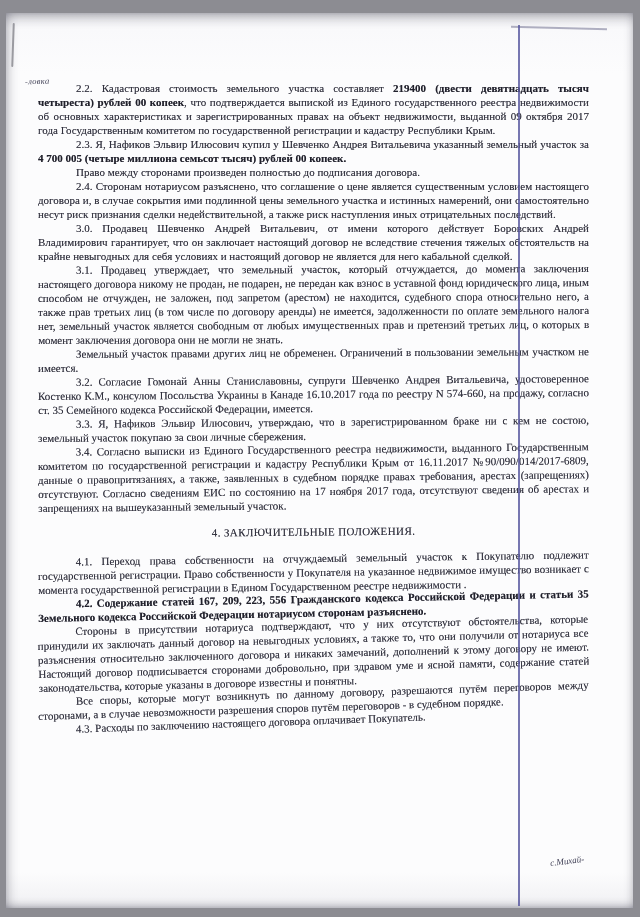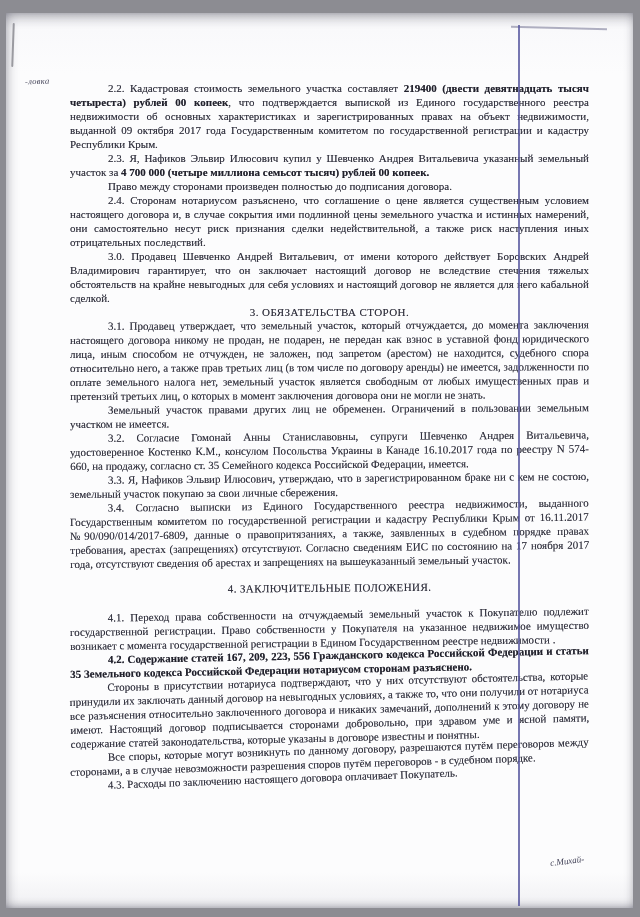--- a/index.html
+++ b/index.html
@@ -34,44 +34,43 @@
     background:rgba(115,115,145,.55);transform:rotate(1.6deg);
   }
   .margin-line{
     position:absolute;left:512px;top:12px;width:2px;height:881px;
     background:var(--accent);opacity:.82;z-index:6;
   }
   .anno{position:absolute;font-style:italic;color:#45455a;z-index:3;}
   .anno.top{left:19px;top:63px;font-size:8.5px;letter-spacing:.3px;transform:rotate(-1deg);}
   .anno.bottom{left:544px;top:843px;font-size:9px;transform:rotate(-7deg);color:#3f3f55;}
   .body{
-    position:relative;margin:68px 44px 0 64px;z-index:2;
+    position:relative;margin:68px 44px 0 32px;z-index:2;
     font-size:11px;line-height:14px;color:var(--ink);
     text-shadow:0 0 .6px rgba(49,49,62,.55);
   }
   .body p{margin:0;}
   .para{text-align:justify;text-indent:38px;}
   .heading{text-align:center;margin:9px 0 10px;letter-spacing:.4px;}
   .b{font-weight:bold;color:#21212c;}
 </style>
 </head>
 <body>
 
 <div class="photo">
   <div class="paper">
     <div class="edge-tick"></div>
     <div class="top-hairline"></div>
     <span class="anno top">-ловка</span>
     <div class="body">
         <p class="para"><span>2.2. Кадастровая стоимость земельного участка составляет </span><span class="b">219400 (двести девятнадцать тысяч четыреста) рублей 00 копеек</span><span>, что подтверждается выпиской из Единого государственного реестра недвижимости об основных характеристиках и зарегистрированных правах на объект недвижимости, выданной 09 октября 2017 года Государственным комитетом по государственной регистрации и кадастру Республики Крым.</span></p>
-        <p class="para"><span>2.3. Я, Нафиков Эльвир Илюсович купил у Шевченко Андрея Витальевича указанный земельный участок за </span><span class="b">4 700 000 (четыре миллиона семьсот тысяч) рублей 00 копеек.</span></p>
+        <p class="para"><span>2.3. Я, Нафиков Эльвир Илюсович купил у Шевченко Андрея Витальевича указанный земельный участок за </span><span class="b">4 700 005 (четыре миллиона семьсот тысяч) рублей 00 копеек.</span></p>
         <p class="para"><span>Право между сторонами произведен полностью до подписания договора.</span></p>
         <p class="para"><span>2.4. Сторонам нотариусом разъяснено, что соглашение о цене является существенным условием настоящего договора и, в случае сокрытия ими подлинной цены земельного участка и истинных намерений, они самостоятельно несут риск признания сделки недействительной, а также риск наступления иных отрицательных последствий.</span></p>
         <p class="para"><span>3.0. Продавец Шевченко Андрей Витальевич, от имени которого действует Боровских Андрей Владимирович гарантирует, что он заключает настоящий договор не вследствие стечения тяжелых обстоятельств на крайне невыгодных для себя условиях и настоящий договор не является для него кабальной сделкой.</span></p>
-        <p class="heading"><span>3. ОБЯЗАТЕЛЬСТВА СТОРОН.</span></p>
         <p class="para" style="transform: rotate(-0.2deg); transform-origin: 0px 50%;"><span>3.1. Продавец утверждает, что земельный участок, который отчуждается, до момента заключения настоящего договора никому не продан, не подарен, не передан как взнос в уставной фонд юридического лица, иным способом не отчужден, не заложен, под запретом (арестом) не находится, судебного спора относительно него, а также прав третьих лиц (в том числе по договору аренды) не имеется, задолженности по оплате земельного налога нет, земельный участок является свободным от любых имущественных прав и претензий третьих лиц, о которых в момент заключения договора они не могли не знать.</span></p>
         <p class="para" style="transform: rotate(-0.3deg); transform-origin: 0px 50%;"><span>Земельный участок правами других лиц не обременен. Ограничений в пользовании земельным участком не имеется.</span></p>
         <p class="para" style="transform: rotate(-0.4deg); transform-origin: 0px 50%;"><span>3.2. Согласие Гомонай Анны Станиславовны, супруги Шевченко Андрея Витальевича, удостоверенное Костенко К.М., консулом Посольства Украины в Канаде 16.10.2017 года по реестру N 574-660, на продажу, согласно ст. 35 Семейного кодекса Российской Федерации, имеется.</span></p>
         <p class="para" style="transform: rotate(-0.45deg); transform-origin: 0px 50%;"><span>3.3. Я, Нафиков Эльвир Илюсович, утверждаю, что в зарегистрированном браке ни с кем не состою, земельный участок покупаю за свои личные сбережения.</span></p>
         <p class="para" style="transform: rotate(-0.6deg); transform-origin: 0px 50%;"><span>3.4. Согласно выписки из Единого Государственного реестра недвижимости, выданного Государственным комитетом по государственной регистрации и кадастру Республики Крым от 16.11.2017 №90/090/014/2017-6809, данные о правопритязаниях, а также, заявленных в судебном порядке правах требования, арестах (запрещениях) отсутствуют. Согласно сведениям ЕИС по состоянию на 17 ноября 2017 года, отсутствуют сведения об арестах и запрещениях на вышеуказанный земельный участок.</span></p>
         <p class="heading" style="transform: rotate(-0.5deg); transform-origin: 0px 50%; margin: 12px 0px 14px;"><span>4. ЗАКЛЮЧИТЕЛЬНЫЕ ПОЛОЖЕНИЯ.</span></p>
         <p class="para" style="transform: rotate(-0.8deg); transform-origin: 0px 50%;"><span>4.1. Переход права собственности на отчуждаемый земельный участок к Покупателю подлежит государственной регистрации. Право собственности у Покупателя на указанное недвижимое имущество возникает с момента государственной регистрации в Едином Государственном реестре недвижимости .</span></p>
         <p class="para" style="transform: rotate(-1.1deg); transform-origin: 0px 50%;"><span class="b">4.2. Содержание статей 167, 209, 223, 556 Гражданского кодекса Российской Федерации и статьи 35 Земельного кодекса Российской Федерации нотариусом сторонам разъяснено.</span></p>
         <p class="para" style="transform: rotate(-1.4deg); transform-origin: 0px 50%;"><span>Стороны в присутствии нотариуса подтверждают, что у них отсутствуют обстоятельства, которые принудили их заключать данный договор на невыгодных условиях, а также то, что они получили от нотариуса все разъяснения относительно заключенного договора и никаких замечаний, дополнений к этому договору не имеют.  Настоящий договор подписывается сторонами добровольно, при здравом уме и ясной памяти, содержание статей законодательства, которые указаны в договоре известны и понятны.</span></p>
         <p class="para" style="transform: rotate(-1.8deg); transform-origin: 0px 50%;"><span>Все споры, которые могут возникнуть по данному договору, разрешаются путём переговоров между сторонами, а в случае невозможности разрешения споров путём переговоров - в судебном порядке.</span></p>

